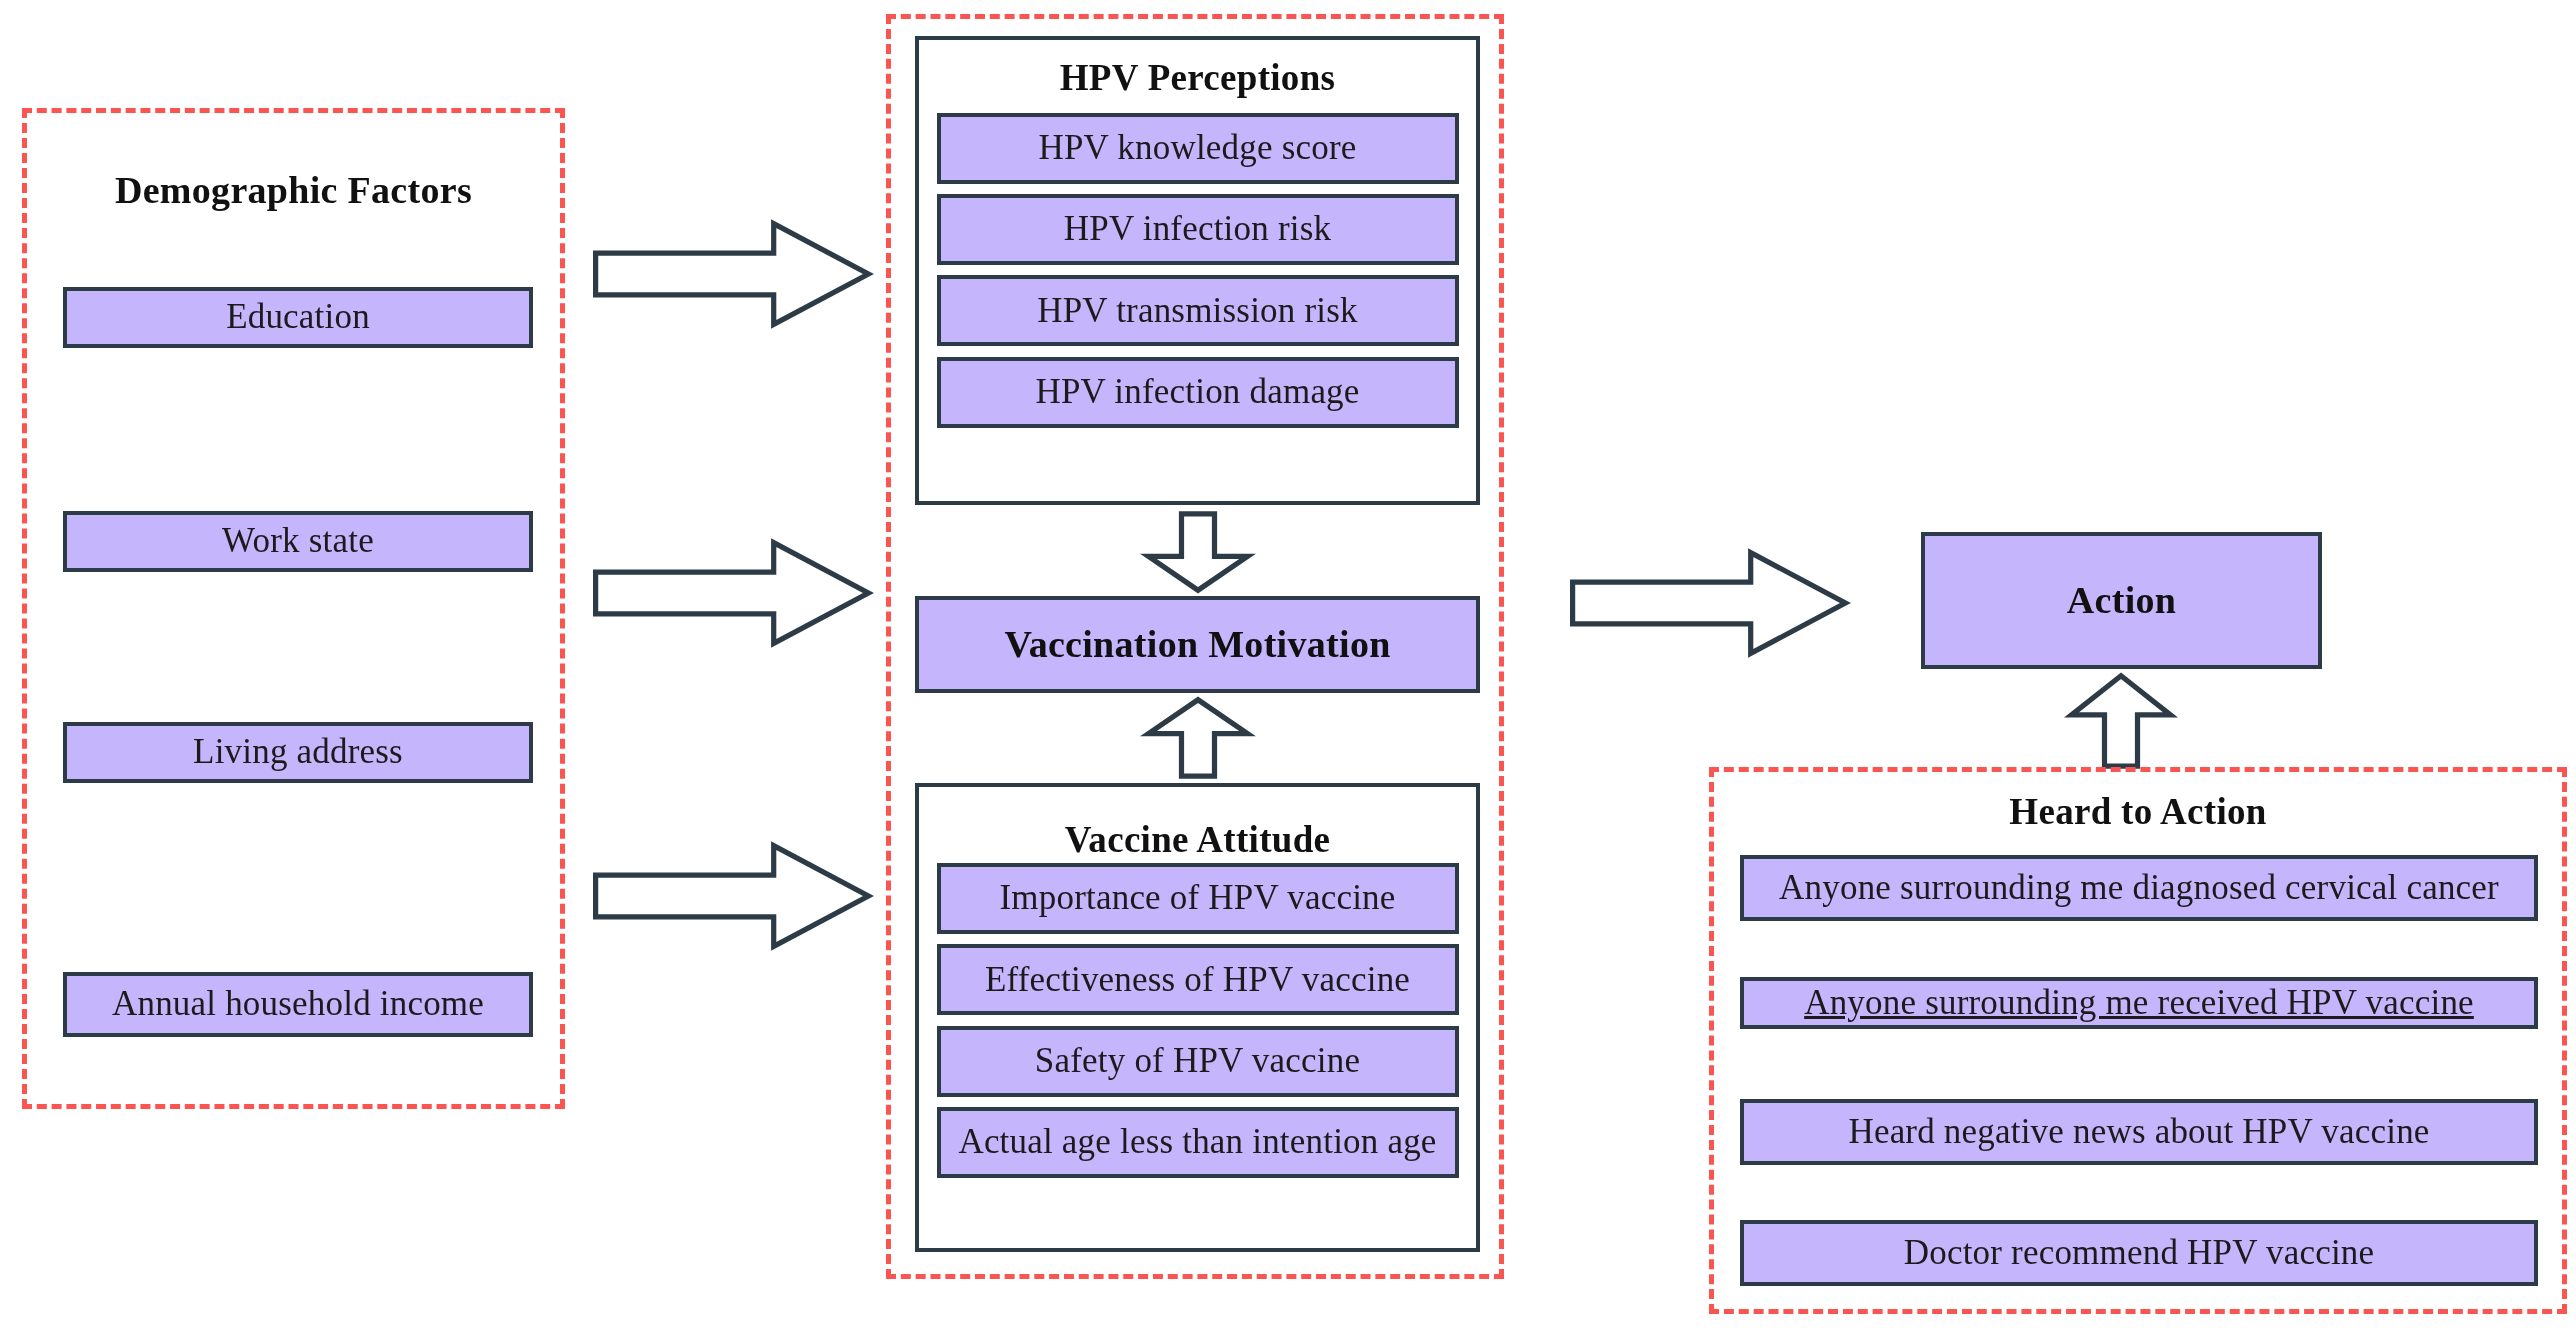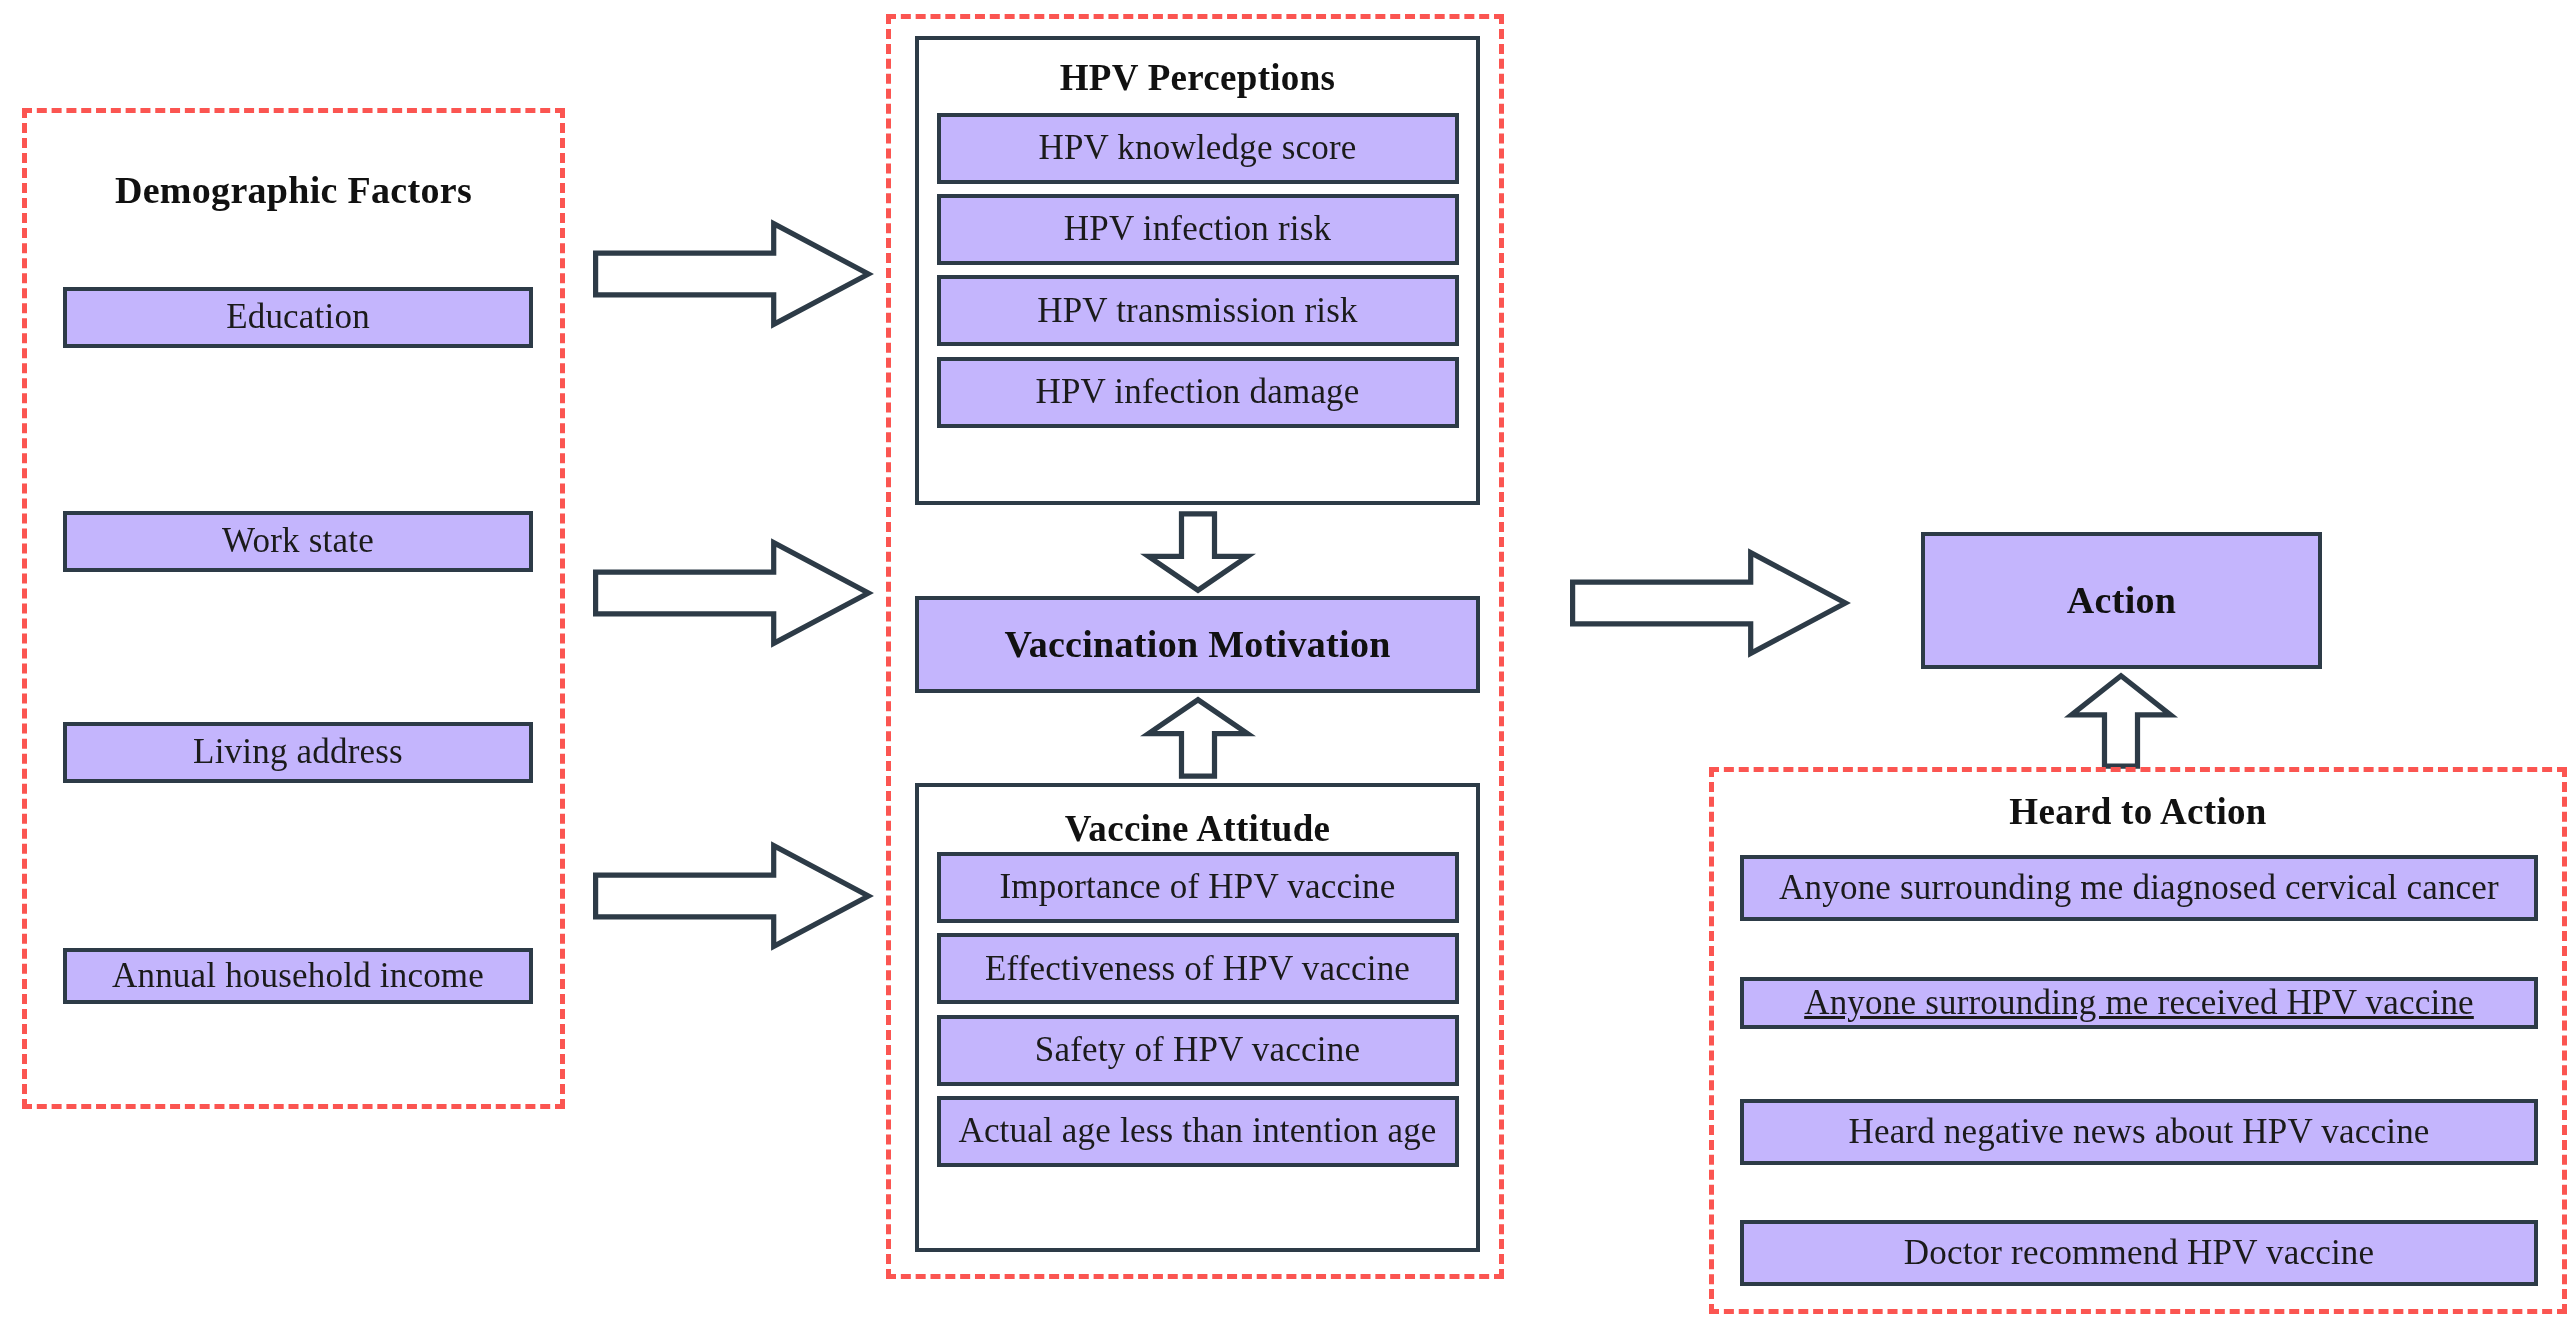--- a/index.html
+++ b/index.html
@@ -75,21 +75,21 @@
   <div class="abs dashed-group" style="left:22px;top:108px;width:543px;height:1001px;"></div>
 
   <div class="abs big-title" style="left:22px;top:168px;width:543px;text-align:center;">Demographic Factors</div>
 
   <div class="abs solid-box item-box" style="left:63px;top:287px;width:470px;height:61px;">Education</div>
 
   <div class="abs solid-box item-box" style="left:63px;top:511px;width:470px;height:61px;">Work state</div>
 
   <div class="abs solid-box item-box" style="left:63px;top:722px;width:470px;height:61px;">Living address</div>
 
-  <div class="abs solid-box item-box" style="left:63px;top:948px;width:470px;height:56px;">Annual household income</div>
+  <div class="abs solid-box item-box" style="left:63px;top:972px;width:470px;height:65px;">Annual household income</div>
 
   <div class="abs" style="left:593px;top:220px;width:278px;height:108px;">
     <svg class="arrow-svg" viewBox="0 0 320 124" width="278" height="108">
       <polygon points="3,38 208,38 208,4 317,62 208,120 208,86 3,86" fill="#ffffff" stroke="#2d3b47" stroke-width="6" stroke-linejoin="miter"></polygon>
     </svg>
   </div>
 
   <div class="abs" style="left:593px;top:539px;width:278px;height:108px;">
     <svg class="arrow-svg" viewBox="0 0 320 124" width="278" height="108">
       <polygon points="3,38 208,38 208,4 317,62 208,120 208,86 3,86" fill="#ffffff" stroke="#2d3b47" stroke-width="6" stroke-linejoin="miter"></polygon>
@@ -122,21 +122,21 @@
     <span class="big-title">Vaccination Motivation</span>
   </div>
 
   <div class="abs" style="left:1145px;top:697px;width:106px;height:82px;">
     <svg class="arrow-svg" viewBox="0 0 122 94" width="106" height="82">
       <polygon points="61,3 118,42 80,42 80,91 42,91 42,42 4,42" fill="#ffffff" stroke="#2d3b47" stroke-width="6" stroke-linejoin="miter"></polygon>
     </svg>
   </div>
 
   <div class="abs group-panel" style="left:915px;top:783px;width:565px;height:469px;">
-    <div class="panel-title" style="margin-top:20px;">Vaccine Attitude</div>
+    <div class="panel-title" style="margin-top:31px;">Vaccine Attitude</div>
     <div class="solid-box item-box" style="margin:2px auto 0;width:514px;height:63px;">Importance of HPV vaccine</div>
     <div class="solid-box item-box" style="margin:10.4px auto 0;width:514px;height:63px;">Effectiveness of HPV vaccine</div>
     <div class="solid-box item-box" style="margin:10.4px auto 0;width:514px;height:63px;">Safety of HPV vaccine</div>
     <div class="solid-box item-box" style="margin:10.4px auto 0;width:514px;height:63px;">Actual age less than intention age</div>
   </div>
 
   <div class="abs" style="left:1570px;top:549px;width:278px;height:108px;">
     <svg class="arrow-svg" viewBox="0 0 320 124" width="278" height="108">
       <polygon points="3,38 208,38 208,4 317,62 208,120 208,86 3,86" fill="#ffffff" stroke="#2d3b47" stroke-width="6" stroke-linejoin="miter"></polygon>
     </svg>

